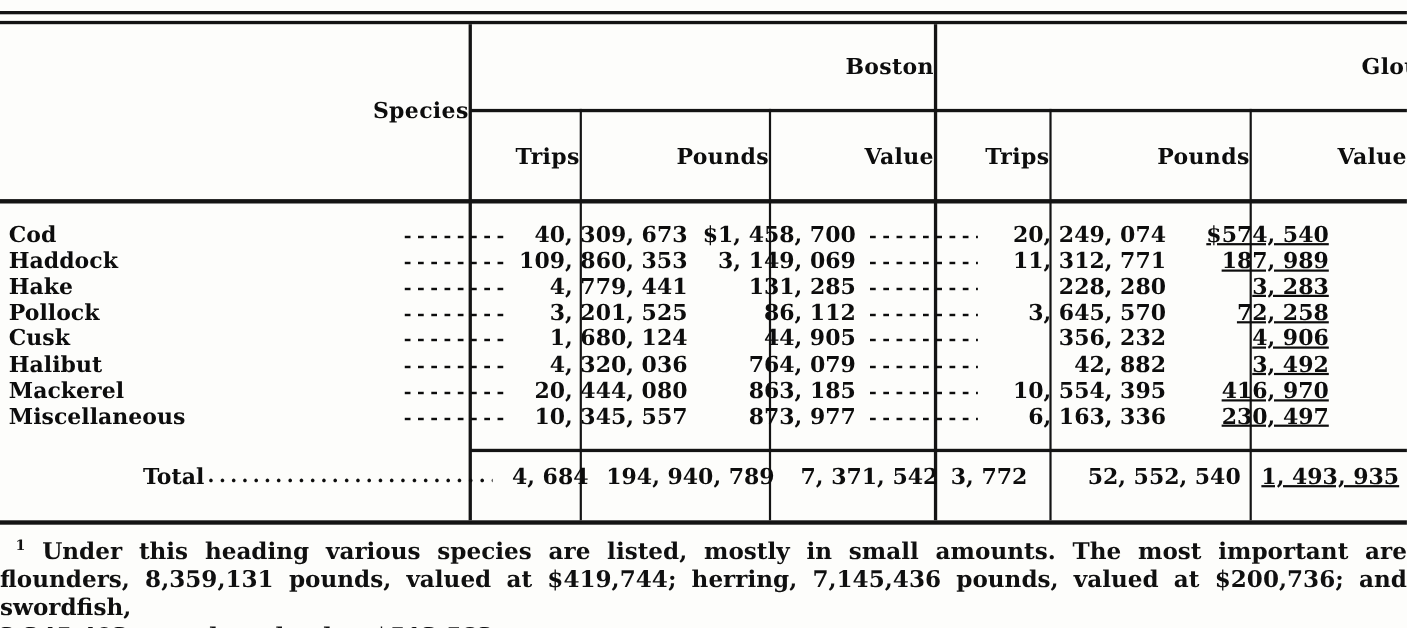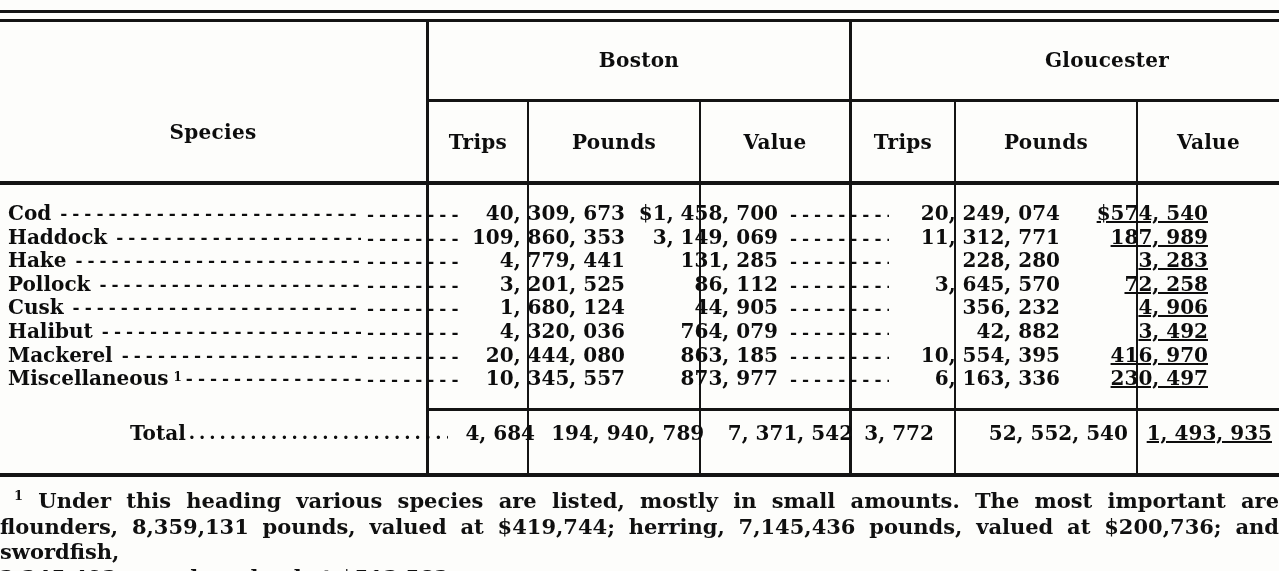--- a/index.html
+++ b/index.html
@@ -10,30 +10,30 @@
     height: 571px;
     background: #fdfdfb;
     font-family: "DejaVu Serif", serif;
     color: #0d0d0d;
     overflow: hidden;
   }
   .hline, .vline { position: absolute; background: #141414; }
   
   .hdr {
     position: absolute;
-    text-align: center;
+    text-align: right;
     font-weight: bold;
     font-size: 20px;
     letter-spacing: 0.3px;
     color: #0d0d0d;
   }
   
   .rows { position: absolute; left: 0; top: 202px; width: 1279px; }
   .row { display: flex; height: 23.6px; line-height: 23.6px; font-weight: bold; font-size: 20px; }
-  .cell-species { width: 361px; padding-left: 8px; display: flex; overflow: hidden; }
+  .cell-species { width: 361px; padding-left: 8px; display: flex; overflow: hidden; flex-direction: column; }
   .cell-species sup { font-size: 12px; line-height: 1; margin: 4px 2px 0 5px; }
   .leader {
     flex: 1 1 auto;
     overflow: hidden;
     white-space: nowrap;
     font-weight: bold;
     font-size: 17px;
     letter-spacing: 5px;
     padding-left: 2px;
   }
@@ -76,21 +76,21 @@
   <div class="hline" style="left:427px; top:408px; width:852px; height:3px;"></div>
   <div class="hline" style="left:0; top:473px; width:1279px; height:4px;"></div>
 
   <div class="vline" style="left:426px; top:22px; width:3px; height:451px;"></div>
   <div class="vline" style="left:849px; top:22px; width:3px; height:451px;"></div>
   <div class="vline" style="left:527px; top:99px; width:2px; height:374px;"></div>
   <div class="vline" style="left:699px; top:99px; width:2px; height:374px;"></div>
   <div class="vline" style="left:954px; top:99px; width:2px; height:374px;"></div>
   <div class="vline" style="left:1136px; top:99px; width:2px; height:374px;"></div>
 
-  <div class="hdr" style="left:0; top:88px; width:426px;margin-top:32px;">Species</div>
+  <div class="hdr" style="left:0; top:88px; width:426px;">Species</div>
   <div class="hdr" style="left:429px; top:48px; width:420px;">Boston</div>
   <div class="hdr" style="left:852px; top:48px; width:510px;">Gloucester</div>
   <div class="hdr" style="left:429px; top:130px; width:98px;">Trips</div>
   <div class="hdr" style="left:529px; top:130px; width:170px;">Pounds</div>
   <div class="hdr" style="left:701px; top:130px; width:148px;">Value</div>
   <div class="hdr" style="left:852px; top:130px; width:102px;">Trips</div>
   <div class="hdr" style="left:956px; top:130px; width:180px;">Pounds</div>
   <div class="hdr" style="left:1138px; top:130px; width:141px;">Value</div>
 
   <div class="rows" id="rows">

